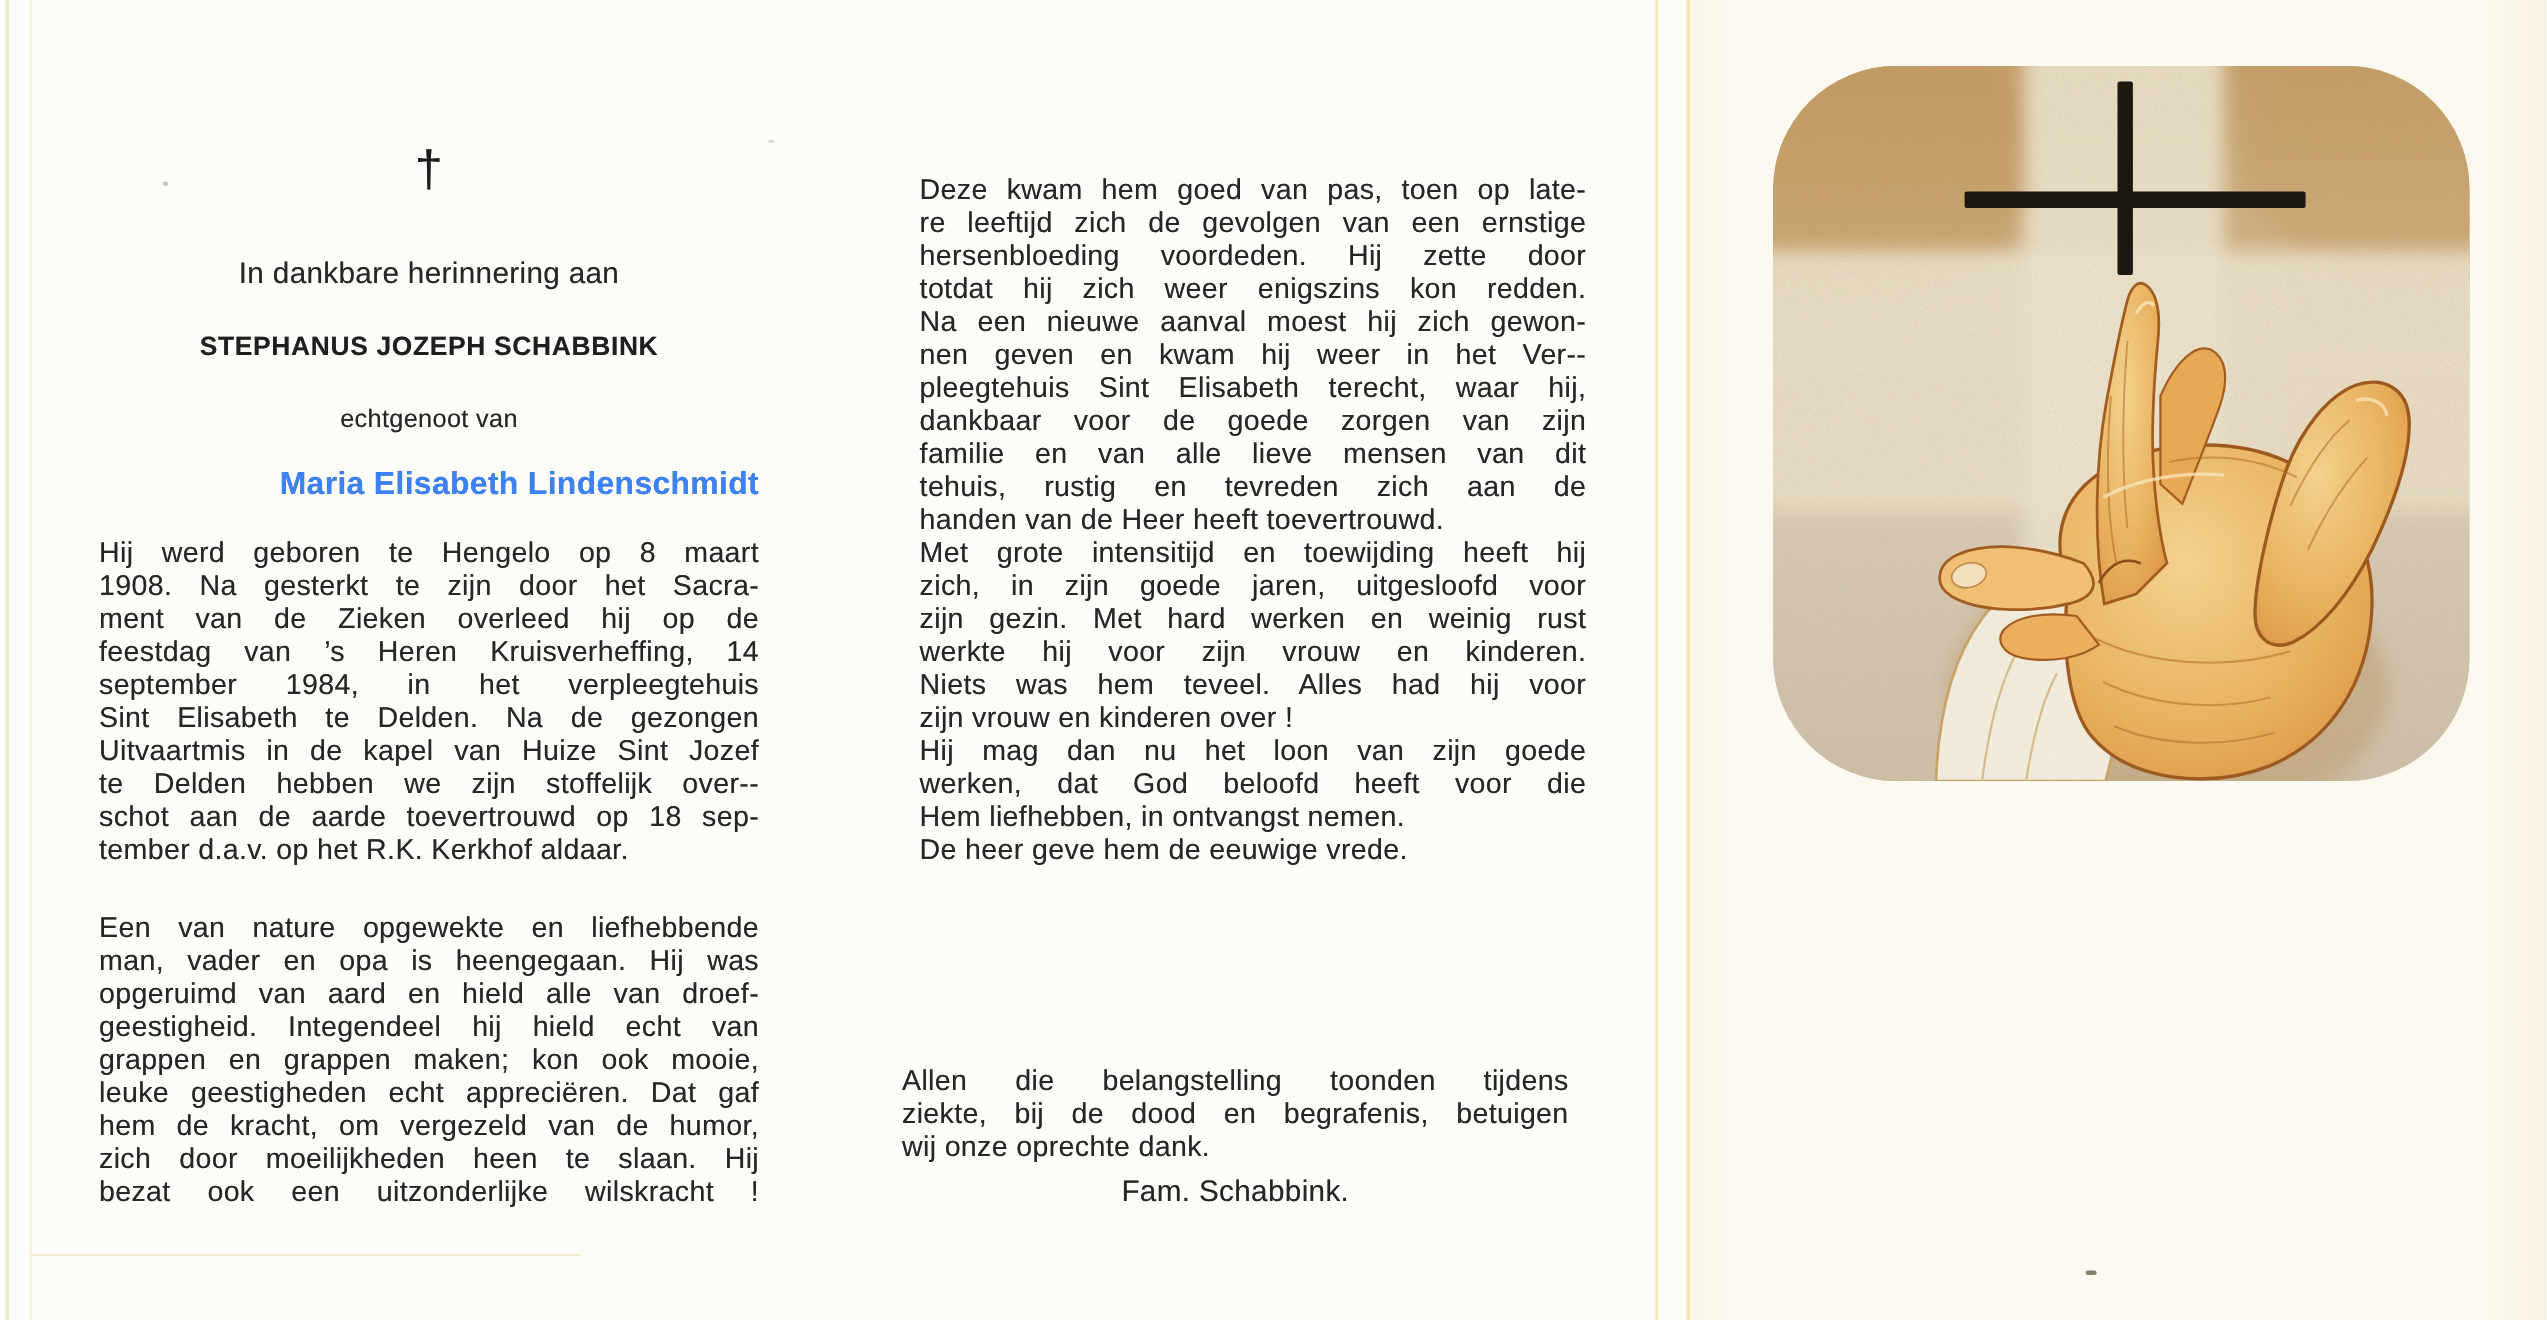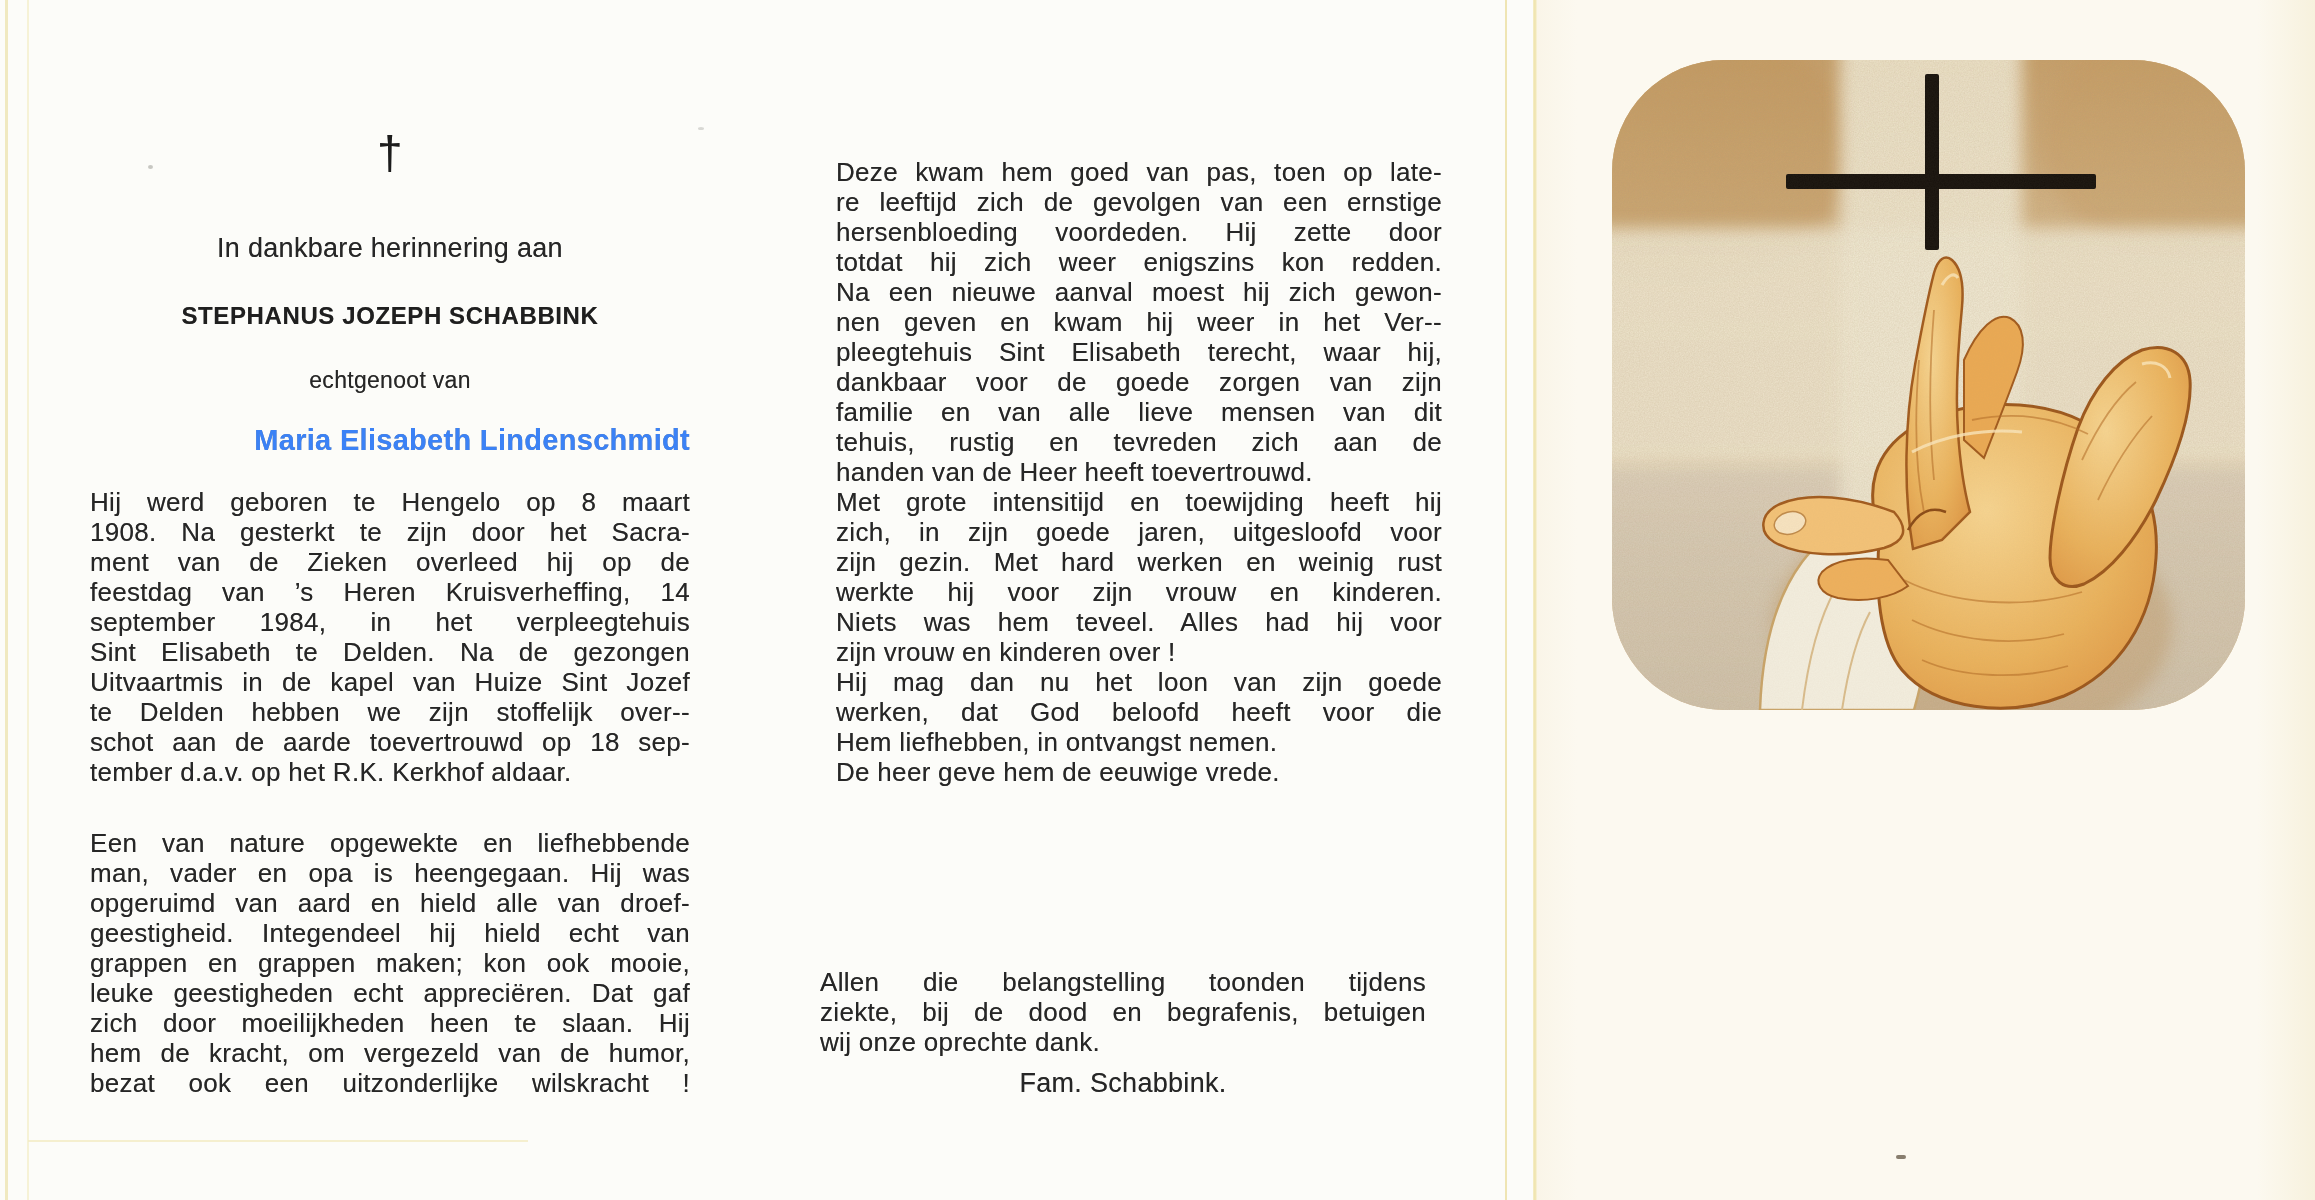--- a/index.html
+++ b/index.html
@@ -73,22 +73,22 @@
     <div class="tline">schot aan de aarde toevertrouwd op 18 sep-</div>
     <div class="tline flush">tember d.a.v. op het R.K. Kerkhof aldaar.</div>
   </div>
 <div class="abs txt para p-left2">
     <div class="tline">Een van nature opgewekte en liefhebbende</div>
     <div class="tline">man, vader en opa is heengegaan. Hij was</div>
     <div class="tline">opgeruimd van aard en hield alle van droef-</div>
     <div class="tline">geestigheid. Integendeel hij hield echt van</div>
     <div class="tline">grappen en grappen maken; kon ook mooie,</div>
     <div class="tline">leuke geestigheden echt appreciëren. Dat gaf</div>
+    <div class="tline">hem de kracht, om vergezeld van de humor,</div>
     <div class="tline">zich door moeilijkheden heen te slaan. Hij</div>
-    <div class="tline">hem de kracht, om vergezeld van de humor,</div>
     <div class="tline">bezat ook een uitzonderlijke wilskracht !</div>
   </div>
 
 <div class="abs txt para p-mid">
     <div class="tline">Deze kwam hem goed van pas, toen op late-</div>
     <div class="tline">re leeftijd zich de gevolgen van een ernstige</div>
     <div class="tline">hersenbloeding voordeden. Hij zette door</div>
     <div class="tline">totdat hij zich weer enigszins kon redden.</div>
     <div class="tline">Na een nieuwe aanval moest hij zich gewon-</div>
     <div class="tline">nen geven en kwam hij weer in het Ver--</div>

